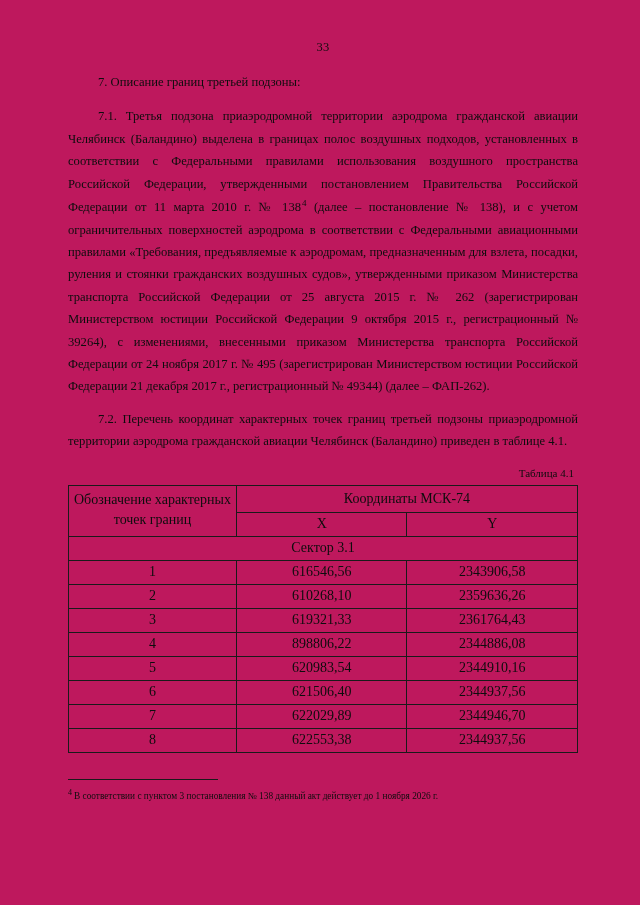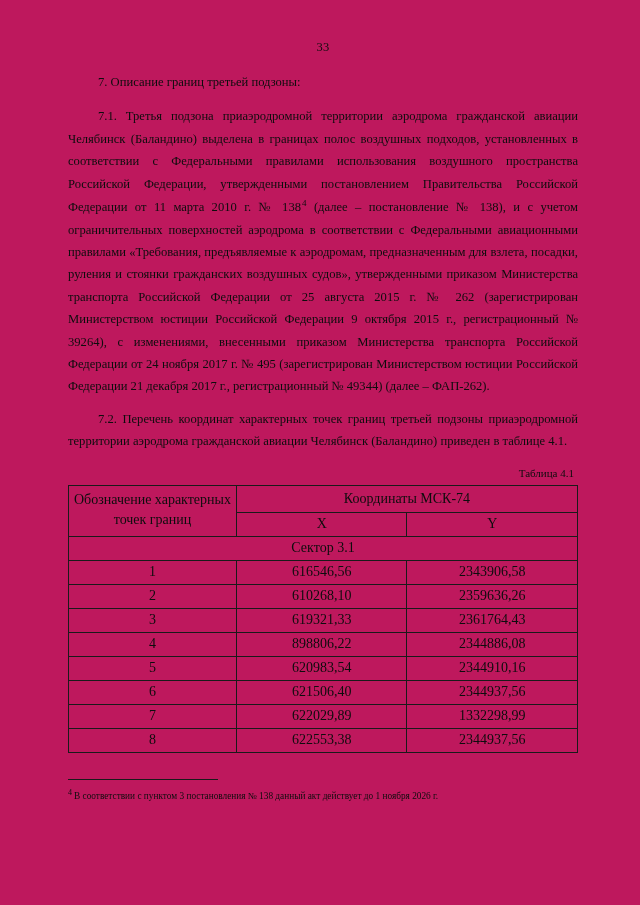--- a/index.html
+++ b/index.html
@@ -161,21 +161,21 @@
         <td>2344910,16</td>
       </tr>
       <tr>
         <td>6</td>
         <td>621506,40</td>
         <td>2344937,56</td>
       </tr>
       <tr>
         <td>7</td>
         <td>622029,89</td>
-        <td>1332298,99</td>
+        <td>2344946,70</td>
       </tr>
       <tr>
         <td>8</td>
         <td>622553,38</td>
         <td>2344937,56</td>
       </tr>
     </tbody>
   </table>
 
   <div class="footnote-sep"></div>

